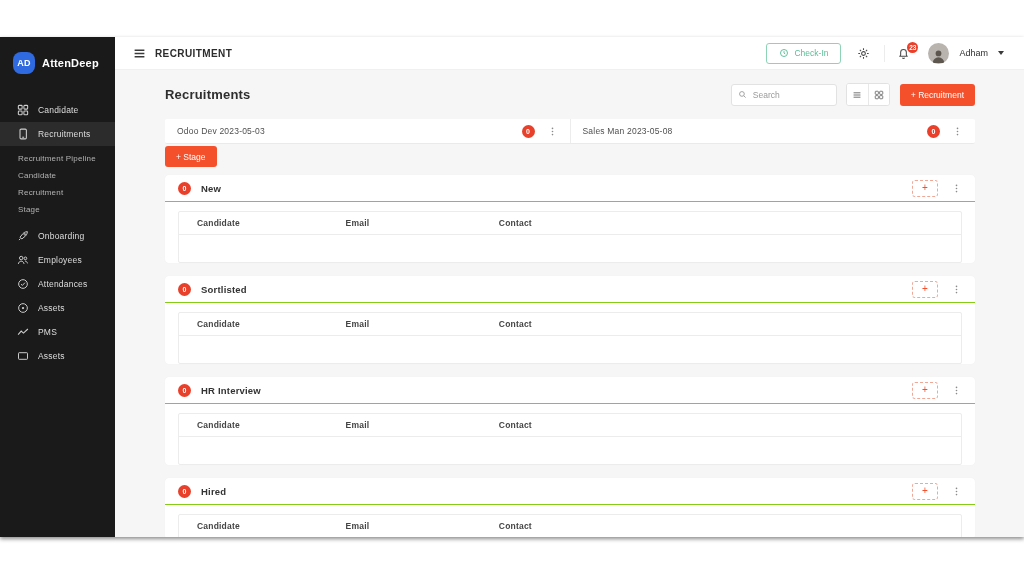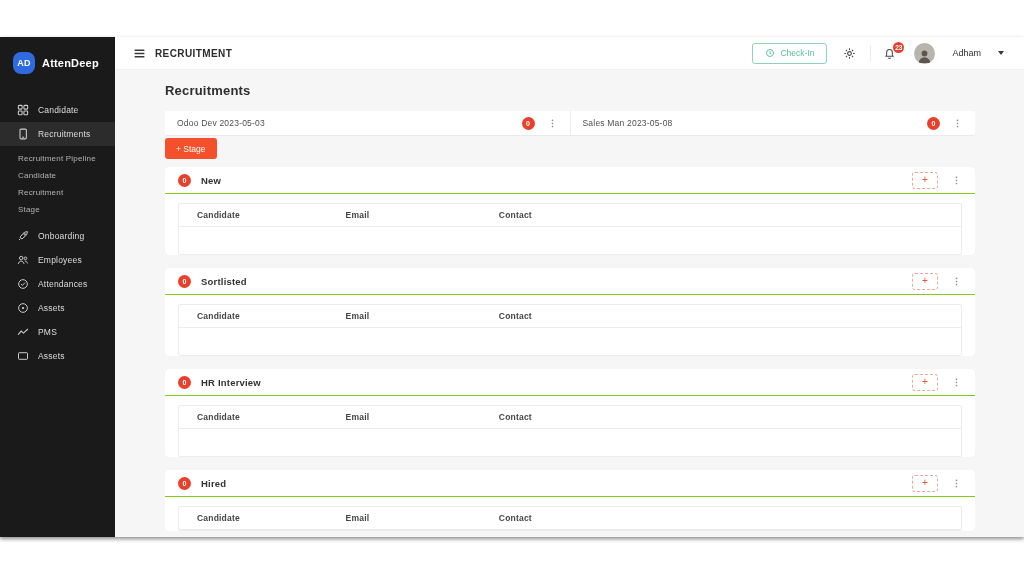--- a/index.html
+++ b/index.html
@@ -30,21 +30,21 @@
   .topbar-right { margin-left:auto; display:flex; align-items:center; }
   .checkin-btn { display:flex; align-items:center; gap:5px; height:21px; padding:0 12px; border:1px solid #8ed3b6; border-radius:3px; background:#fff; color:#58bd97; font-size:8.5px; font-weight:500; cursor:pointer; font-family:inherit; }
   .checkin-btn svg { width:10px; height:10px; stroke:#58bd97; }
   .icon-btn { background:none; border:none; cursor:pointer; display:flex; align-items:center; padding:0; }
   .gear { margin-left:16px; }
   .gear svg { width:13px; height:13px; stroke:#4a4a4a; }
   .top-divider { width:1px; height:17px; background:#ececec; margin:0 12px 0 14px; }
   .bell-wrap { position:relative; margin-right:18px; }
   .bell-wrap svg { width:13px; height:13px; stroke:#4a4a4a; }
   .notif-badge { position:absolute; top:-5px; right:-8px; min-width:11px; height:11px; padding:0 2px; border-radius:6px; background:#e8402a; color:#fff; font-size:6.5px; font-weight:bold; display:flex; align-items:center; justify-content:center; }
-  .user { display:flex; align-items:center; gap:17px; cursor:pointer; }
+  .user { display:flex; align-items:center; gap:10px; cursor:pointer; }
   .avatar { width:21px; height:21px; border-radius:50%; background:#b9b4ae; overflow:hidden; display:flex; align-items:flex-end; justify-content:center; }
   .avatar svg { width:17px; height:17px; display:block; }
   .user-name { font-size:9px; color:#2f2f2f; font-weight:500; }
   .caret { width:0; height:0; border-left:3.5px solid transparent; border-right:3.5px solid transparent; border-top:4px solid #3a3a3a; }
 
   
   .content { flex:1; background:#f6f6f7; padding:13px 49px 0 50px; overflow:hidden; }
 
   .page-header { display:flex; align-items:center; justify-content:space-between; margin-bottom:13px; }
   .page-title { font-size:13px; font-weight:bold; color:#2e2e2e; letter-spacing:.2px; }
@@ -205,20 +205,45 @@
             <span class="user-name">Adham</span>
             <span class="caret"></span>
           </div>
         </div>
       </header>
 
       <div class="content">
 
         <div class="page-header">
           <span class="page-title">Recruitments</span>
+          <div class="header-tools">
+            <span class="search-box">
+              <svg viewBox="0 0 16 16" fill="none" stroke-width="1.6">
+                  <circle cx="7" cy="7" r="4.2"></circle>
+                  <path d="M10.3 10.3l3.2 3.2"></path>
+                </svg>
+              <input class="search-input" type="text" placeholder="Search" style="">
+            </span>
+            <span class="segmented">
+              <button class="seg-btn">
+                <svg viewBox="0 0 16 16" fill="none" stroke-width="1.5">
+                    <path d="M2.5 4.5h11M2.5 8h11M2.5 11.5h11"></path>
+                  </svg>
+              </button>
+              <button class="seg-btn">
+                <svg viewBox="0 0 16 16" fill="none" stroke-width="1.4">
+                    <rect x="2" y="2" width="5" height="5" rx="1"></rect>
+                    <rect x="9" y="2" width="5" height="5" rx="1"></rect>
+                    <rect x="2" y="9" width="5" height="5" rx="1"></rect>
+                    <rect x="9" y="9" width="5" height="5" rx="1"></rect>
+                  </svg>
+              </button>
+            </span>
+            <button class="primary-btn">+ Recruitment</button>
+          </div>
         </div>
 
         <div class="tabs">
           <div class="tab">
             <span class="tab-label">Odoo Dev 2023-05-03</span>
             <span class="badge">0</span>
             <button class="kebab">
               <svg viewBox="0 0 16 16">
                   <circle cx="8" cy="3.5" r="1.2"></circle>
                   <circle cx="8" cy="8" r="1.2"></circle>

